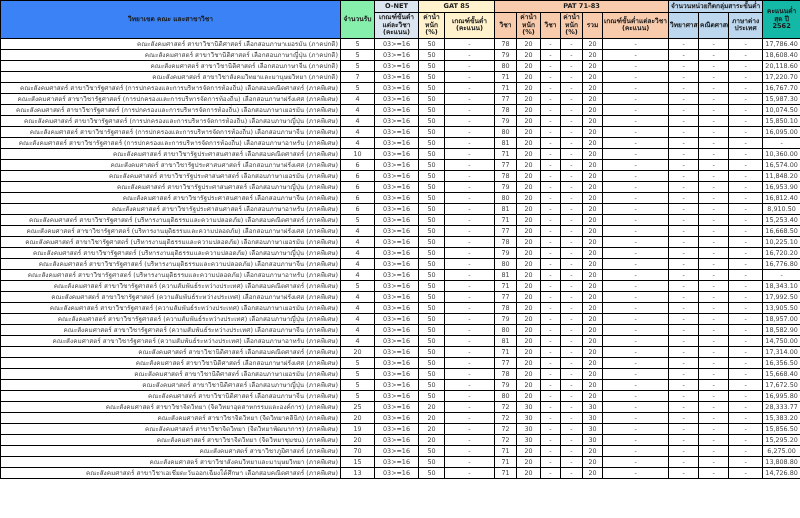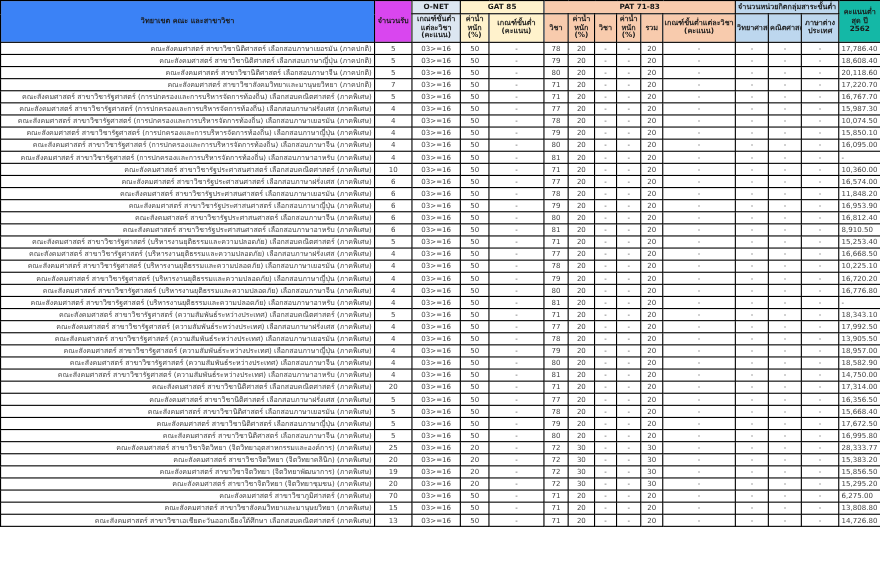--- a/index.html
+++ b/index.html
@@ -2,29 +2,29 @@
 <html><head>
 <meta charset="utf-8">
 <style>
   html,body{margin:0;padding:0;background:#fff;width:800px;height:518px;overflow:hidden;}
   table{border-collapse:collapse;table-layout:fixed;width:800px;font-family:"DejaVu Sans","Liberation Sans",sans-serif;}
   th,td{border:1px solid #000;overflow:hidden;padding:0 2px;box-sizing:border-box;}
   thead th{font-size:6.6px;font-weight:600;color:#1a1a1a;text-align:center;white-space:normal;line-height:1.15;padding:1px 1px;}
   tr.group-row th{height:12px;}
   tr.sub-row th{height:22px;font-weight:700;}
   .bg-gray{background:#3b82f6;}
-  .bg-quota{background:#d946ef;}
+  .bg-quota{background:#86efac;}
   .bg-onet{background:#dce6f1;}
   .bg-gat{background:#fff2cc;}
   .bg-pat{background:#f8cbad;}
   .bg-credits{background:#bdd7ee;}
   .bg-min{background:#14b8a6;}
   tbody td{font-size:6.4px;height:11px;color:#3f3f3f;text-align:center;white-space:nowrap;background:#fff;}
   tbody td.c-name{text-align:right;}
-  tbody td.c-min2562{text-align:left;}
+  tbody td.c-min2562{text-align:center;}
 </style>
 </head>
 <body>
 
 <table>
   <colgroup>
     <col style="width:340px">
       <col style="width:34px">
       <col style="width:44px">
     <col style="width:26px">

